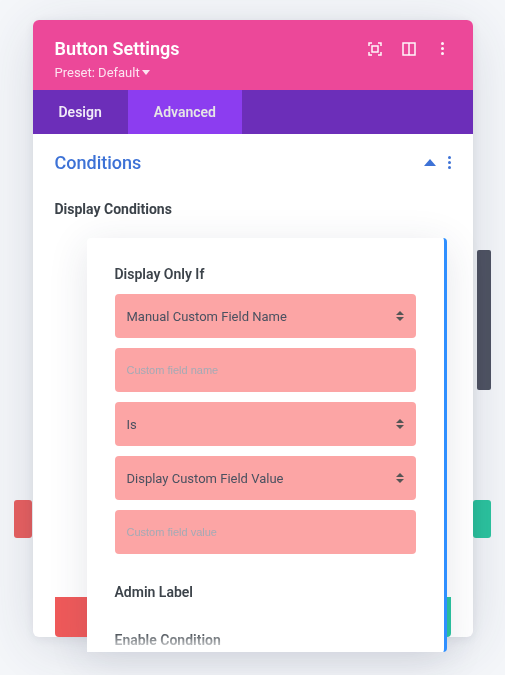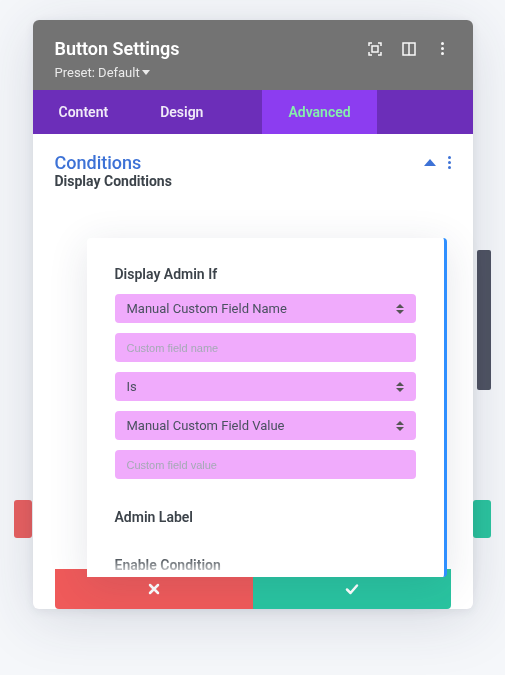--- a/index.html
+++ b/index.html
@@ -16,21 +16,21 @@
     }
     .outer-panel {
       width: 440px;
       background: #fff;
       border-radius: 6px;
       box-shadow: 0 10px 60px rgba(40,50,80,0.15), 0 2px 10px rgba(40,50,80,0.08);
       overflow: visible;
       position: relative;
     }
     .header {
-      background: #737373;
+      background: #ec4899;
       color: #fff;
       padding: 18px 22px 10px;
       border-radius: 6px 6px 0 0;
     }
     .header-top {
       display: flex;
       align-items: center;
       justify-content: space-between;
     }
     .header-title {
@@ -55,30 +55,29 @@
     }
     .tab {
       color: rgba(255,255,255,0.9);
       font-size: 14px;
       font-weight: 600;
       padding: 14px 26px;
       cursor: pointer;
     }
     .tab.active {
       background: #8c3df0;
-      color: #86efac;
-      margin-left: 33px;
+      color: #e5e5e5;
     }
     .body {
       padding: 18px 22px 0;
       position: relative;
     }
     .section-header {
       display:flex; align-items:center; justify-content: space-between;
-      margin-bottom: 0;
+      margin-bottom: 28px;
     }
     .section-title {
       color: #3d72d6;
       font-size: 18px;
       font-weight: 500;
     }
     .section-actions { display:flex; align-items:center; gap:12px; color:#3d72d6; }
     .chevron-up { width:0;height:0;border-left:6px solid transparent;border-right:6px solid transparent;border-bottom:7px solid #3d72d6; cursor:pointer;}
     .vdots {
       display:flex; flex-direction:column; gap:2px; cursor:pointer;
@@ -102,23 +101,23 @@
       padding: 28px 28px 0 28px;
       border-right: 3px solid #2f8fff;
     }
     .inner-card .group-label {
       font-size: 14px;
       color: #3c434a;
       font-weight: 600;
       margin-bottom: 12px;
     }
     .control {
-      background: #f0abfc;
+      background: #fca5a5;
       border-radius: 4px;
-      height: 29px;
+      height: 44px;
       display:flex; align-items:center;
       padding: 0 12px;
       position: relative;
       font-size: 13px;
       color: #4a5160;
       margin-bottom: 10px;
     }
     .control.select .select-arrows {
       position:absolute; right:12px; top:50%; transform:translateY(-50%);
       display:flex; flex-direction:column; gap:2px; align-items:center;
@@ -193,21 +192,20 @@
         </span>
       </div>
     </div>
     <div class="preset-row">
       <span>Preset: Default</span>
       <span class="caret-down"></span>
     </div>
   </div>
 
   <div class="tabs">
-    <div class="tab">Content</div>
     <div class="tab">Design</div>
     <div class="tab active">Advanced</div>
   </div>
 
   <div class="body">
     <div class="section-header">
       <div class="section-title">Conditions</div>
       <div class="section-actions">
         <div class="chevron-up"></div>
         <div class="vdots">
@@ -227,21 +225,21 @@
       </div>
       <div class="footer-btn confirm">
         <svg width="16" height="16" viewBox="0 0 16 16">
           <path d="M3 8.5 L6.5 12 L13 4.5" stroke="#fff" stroke-width="2.5" fill="none" stroke-linecap="round" stroke-linejoin="round"></path>
         </svg>
       </div>
     </div>
   </div>
 
   <div class="inner-card">
-    <div class="group-label">Display Admin If</div>
+    <div class="group-label">Display Only If</div>
 
     <div class="control select">
       <span>Manual Custom Field Name</span>
       <span class="select-arrows">
           <span class="up"></span>
           <span class="down"></span>
         </span>
     </div>
 
     <div class="control">
@@ -250,21 +248,21 @@
 
     <div class="control select">
       <span>Is</span>
       <span class="select-arrows">
           <span class="up"></span>
           <span class="down"></span>
         </span>
     </div>
 
     <div class="control select">
-      <span>Manual Custom Field Value</span>
+      <span>Display Custom Field Value</span>
       <span class="select-arrows">
           <span class="up"></span>
           <span class="down"></span>
         </span>
     </div>
 
     <div class="control">
       <input type="text" placeholder="Custom field value" style="">
     </div>
 

